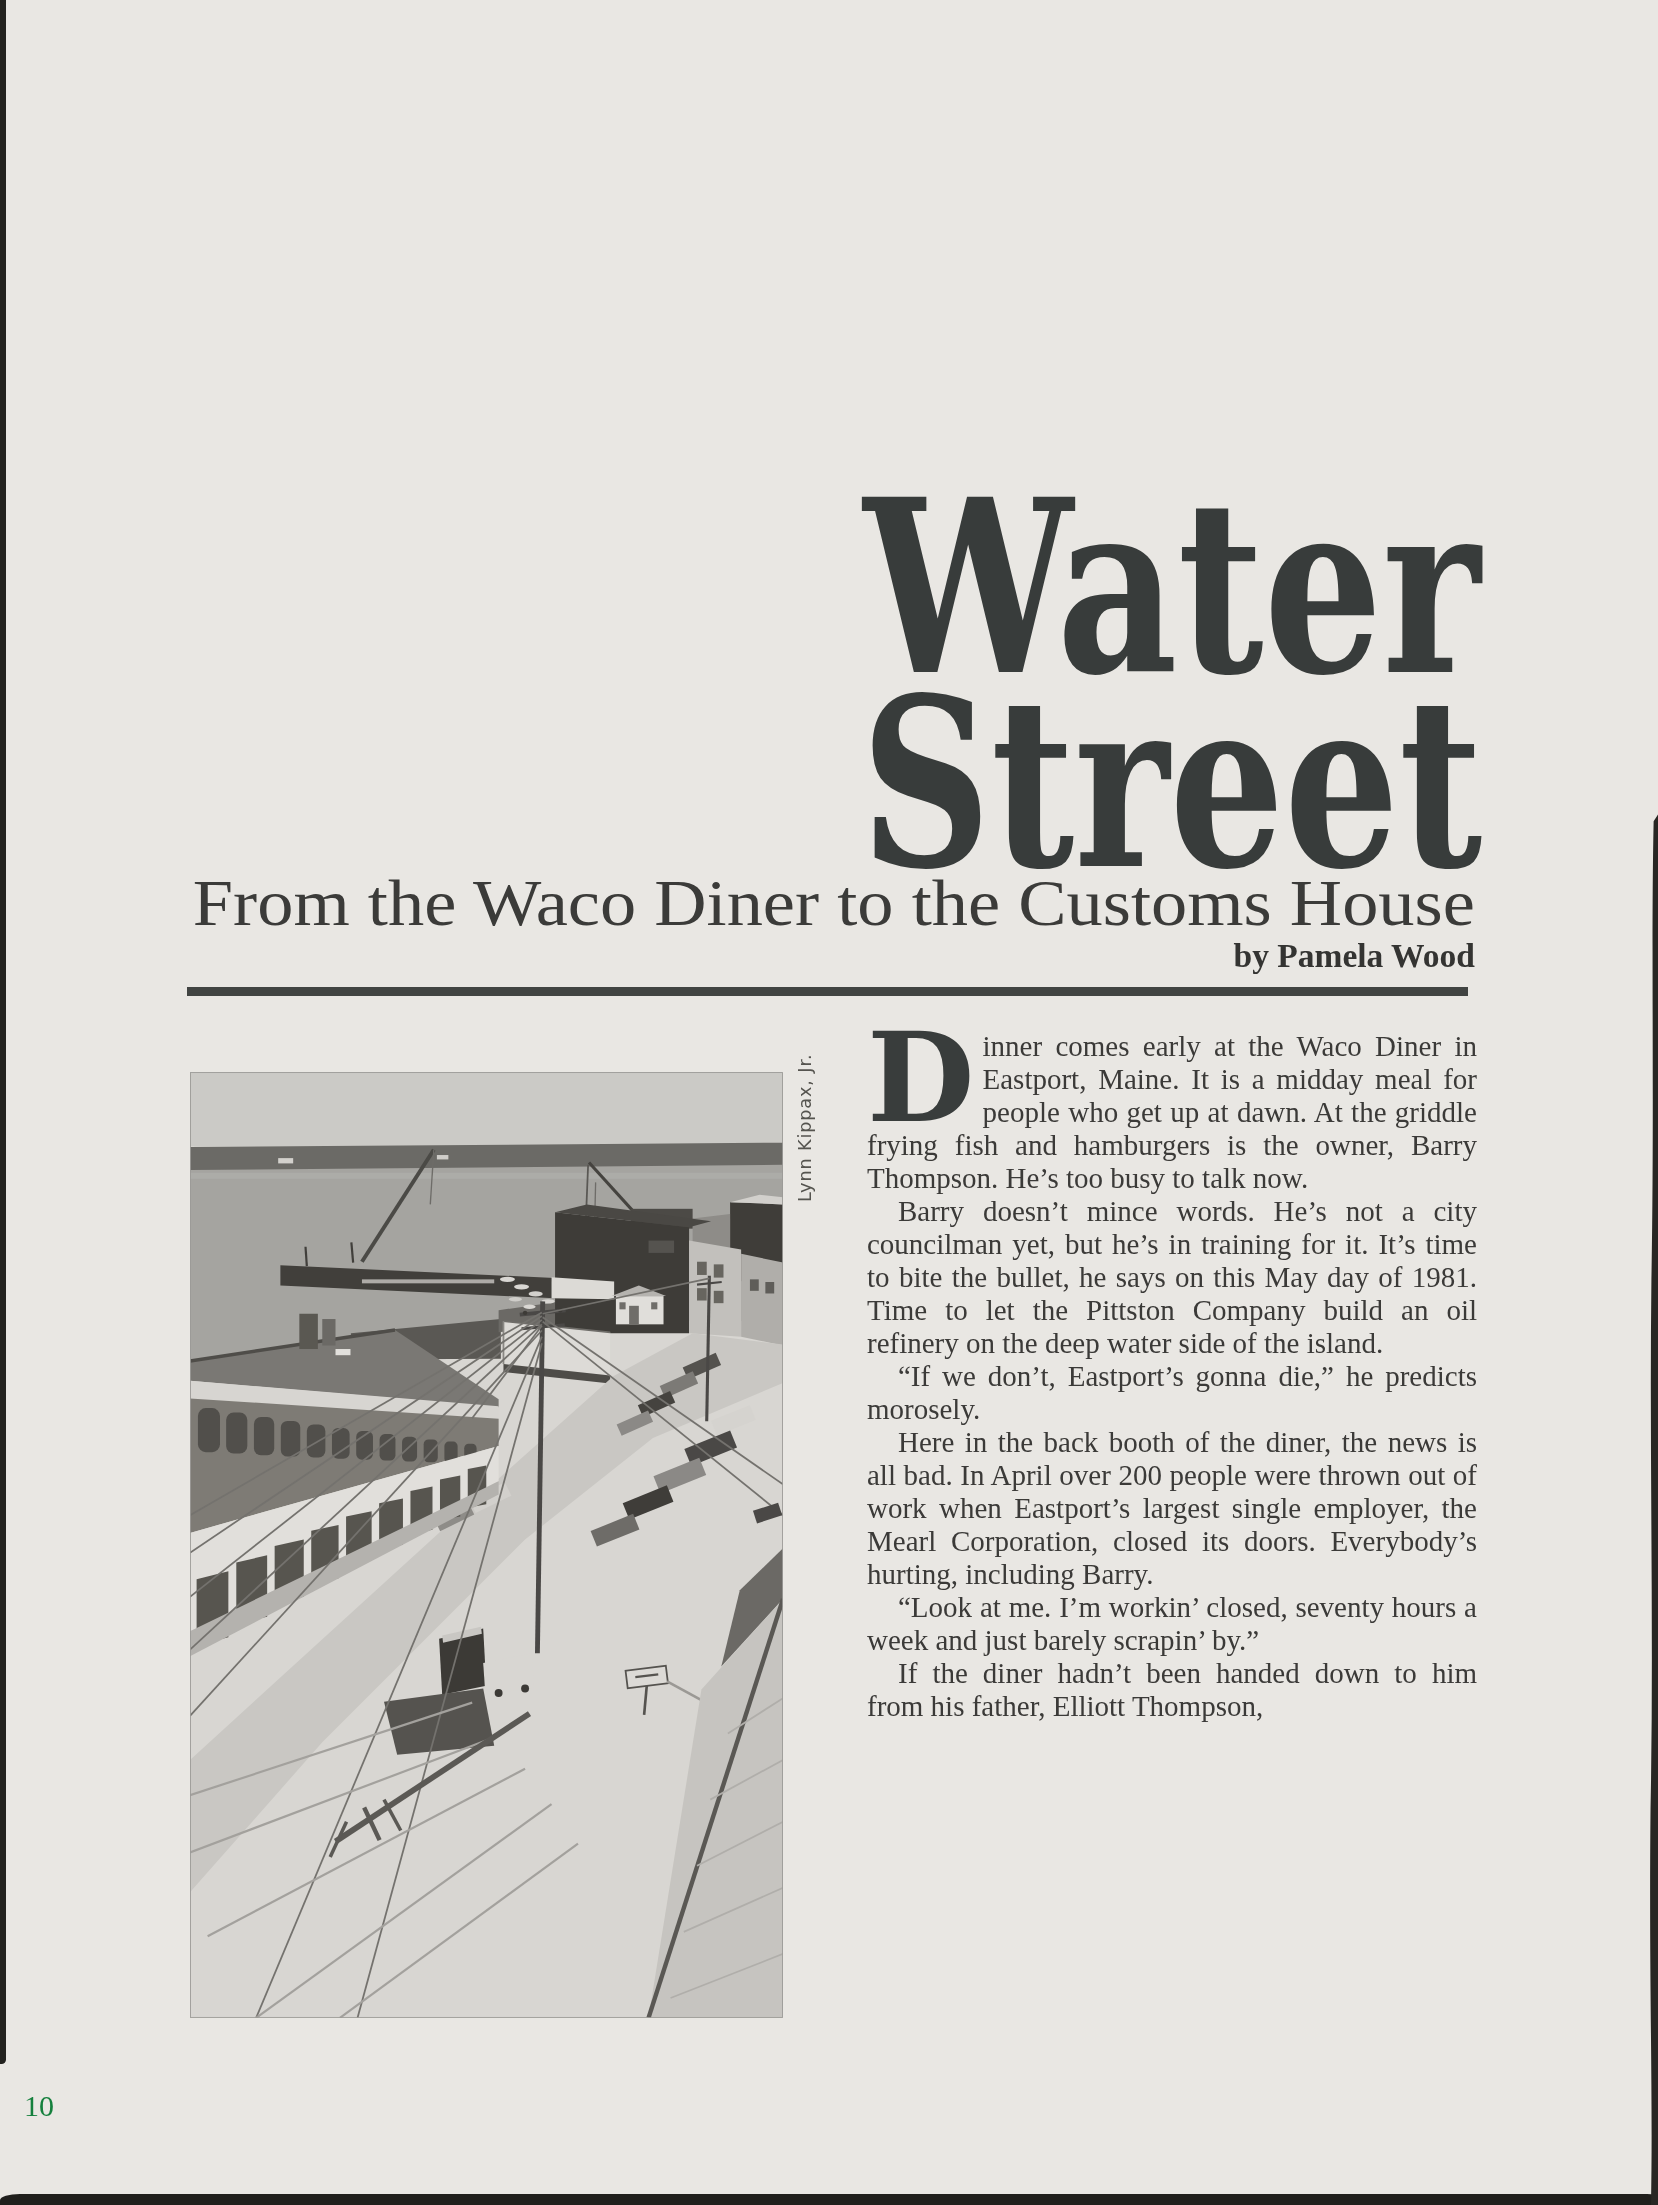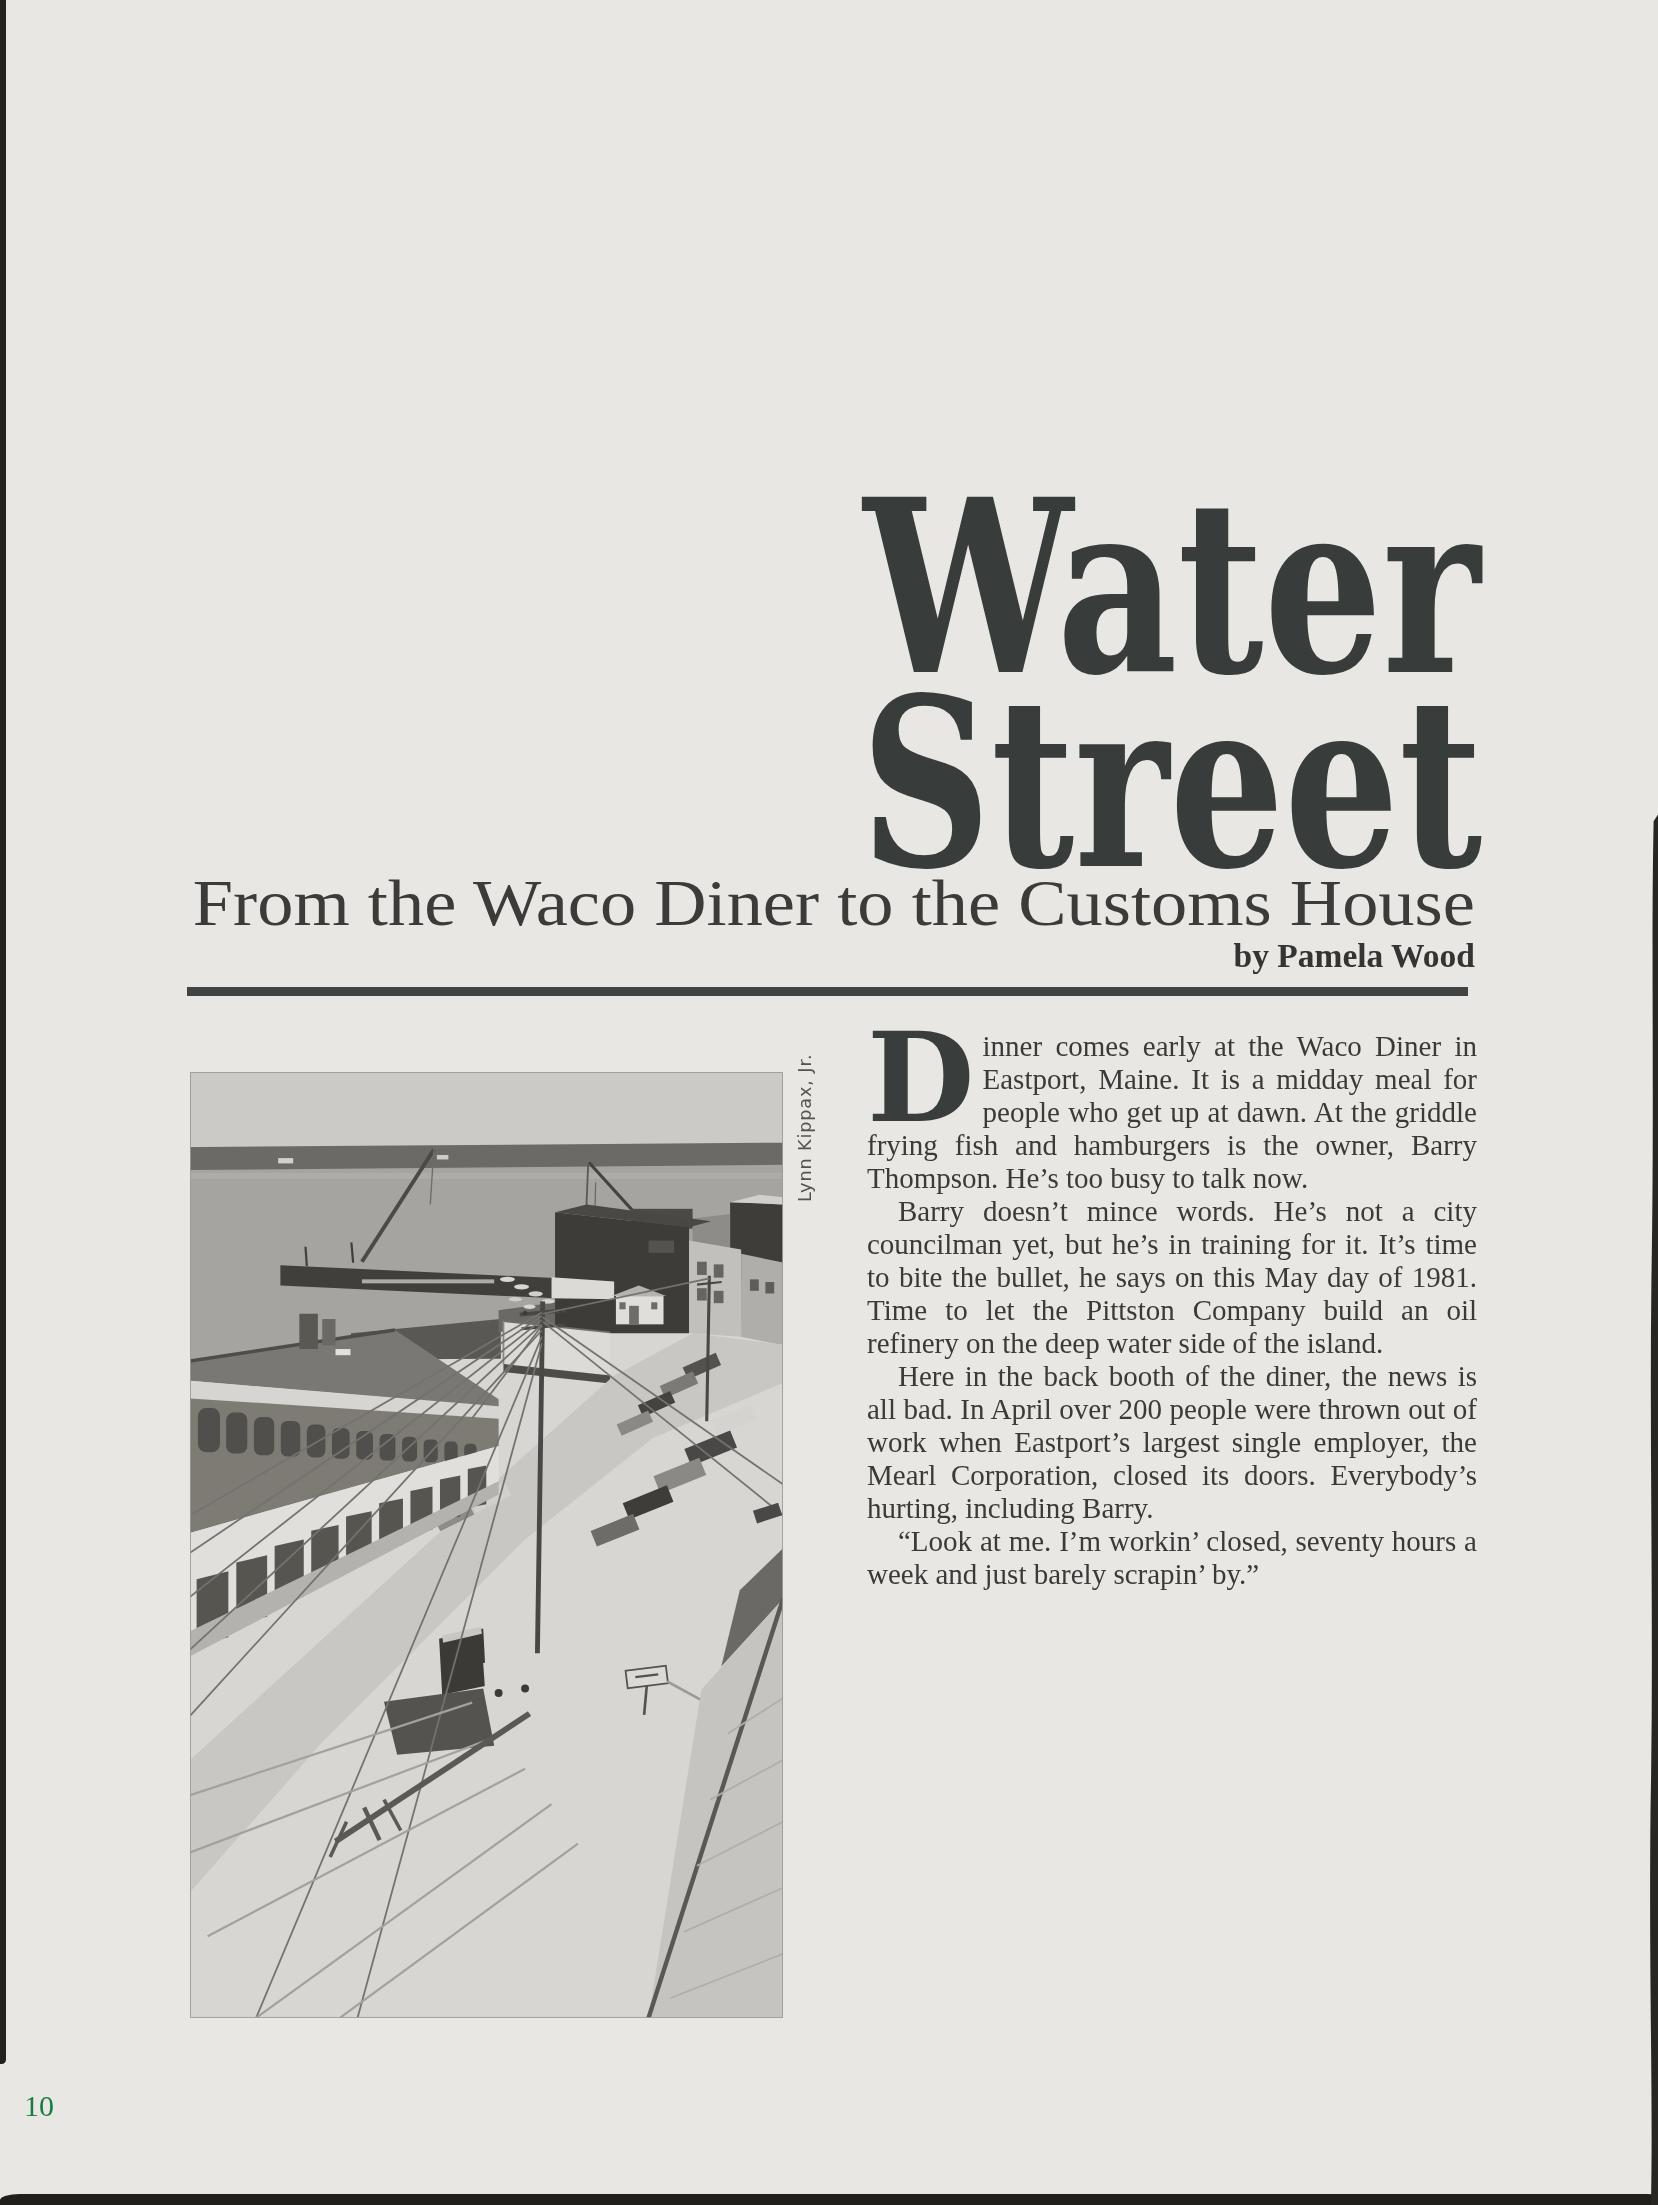--- a/index.html
+++ b/index.html
@@ -256,18 +256,20 @@
 
   <rect x="1" y="1" width="1343" height="2143" fill="none" stroke="#9c9b97" stroke-width="2"></rect>
 </svg>
 </div>
 
 <div class="credit">Lynn Kippax, Jr.</div>
 
 <div class="article">
     <p class=""><span class="dropcap">D</span>inner comes early at the Waco Diner in Eastport, Maine. It is a midday meal for people who get up at dawn. At the griddle frying fish and hamburgers is the owner, Barry Thompson. He’s too busy to talk now.</p>
     <p class="indent">Barry doesn’t mince words. He’s not a city councilman yet, but he’s in training for it. It’s time to bite the bullet, he says on this May day of 1981. Time to let the Pittston Company build an oil refinery on the deep water side of the island.</p>
+    <p class="indent">“If we don’t, Eastport’s gonna die,” he predicts morosely.</p>
     <p class="indent">Here in the back booth of the diner, the news is all bad. In April over 200 people were thrown out of work when Eastport’s largest single employer, the Mearl Corporation, closed its doors. Everybody’s hurting, including Barry.</p>
     <p class="indent">“Look at me. I’m workin’ closed, seventy hours a week and just barely scrapin’ by.”</p>
+    <p class="indent">If the diner hadn’t been handed down to him from his father, Elliott Thompson,</p>
   </div>
 
 <div class="page-num">10</div>
 
 
 </body></html>

